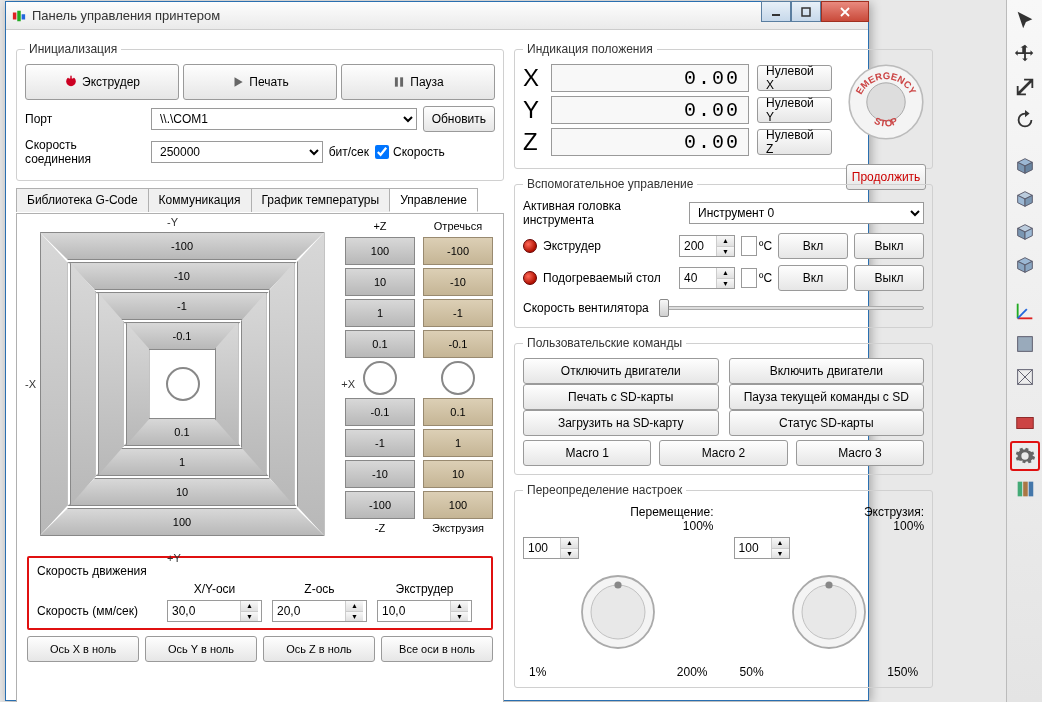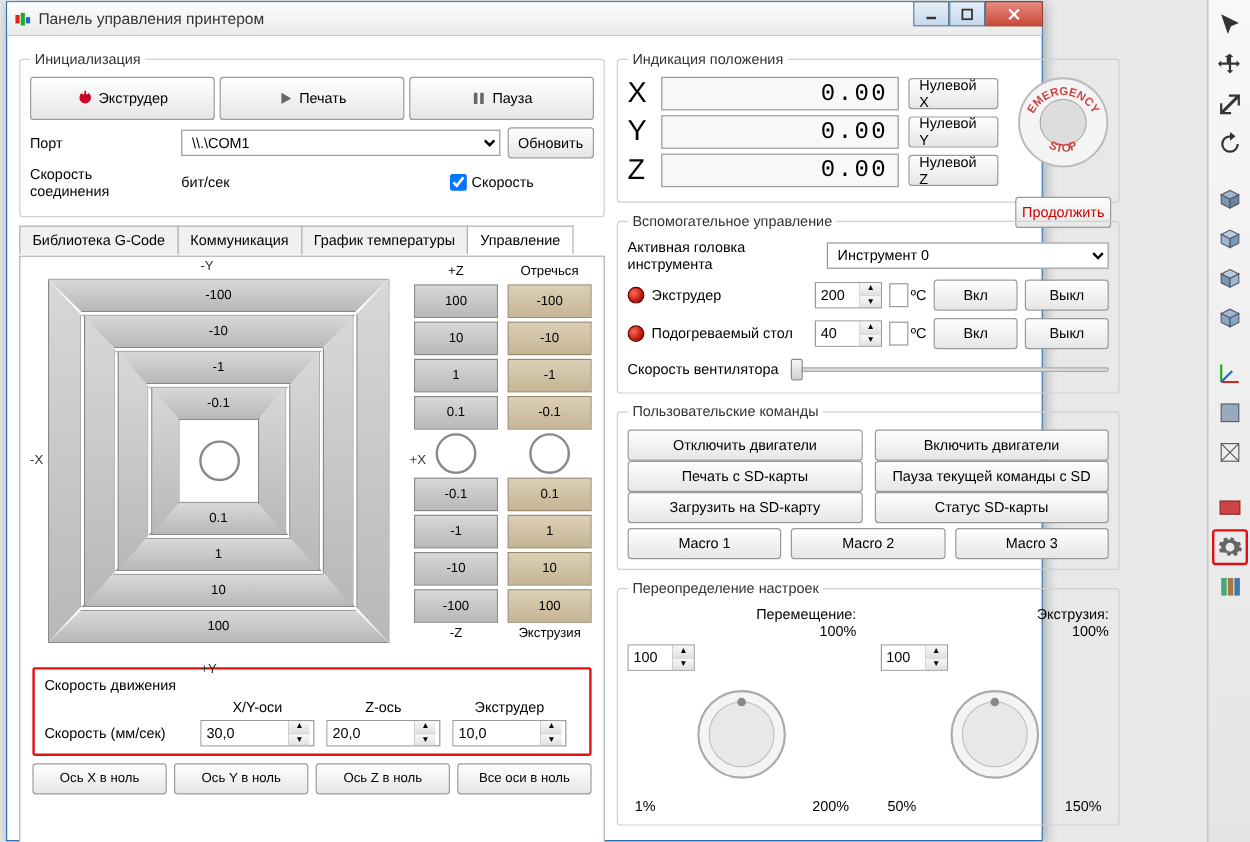--- a/index.html
+++ b/index.html
@@ -174,20 +174,21 @@
         </div>
         <div class="initrow2">
           <label>Порт</label>
           <select class="portsel"><option>\\.\COM1</option></select>
           <div class="btn">
               <span>Обновить</span>
             </div>
         </div>
         <div class="initrow3">
           <label>Скорость соединения</label>
+          <select><option>250000</option></select>
           <span>бит/сек</span>
           <label class="checkbox" style="margin-left:auto">
             <input type="checkbox" checked="" style="">
             <span>Скорость</span>
           </label>
         </div>
       </fieldset>
 
       <div class="tabstrip">
         <div class="tab">Библиотека G-Code</div>

